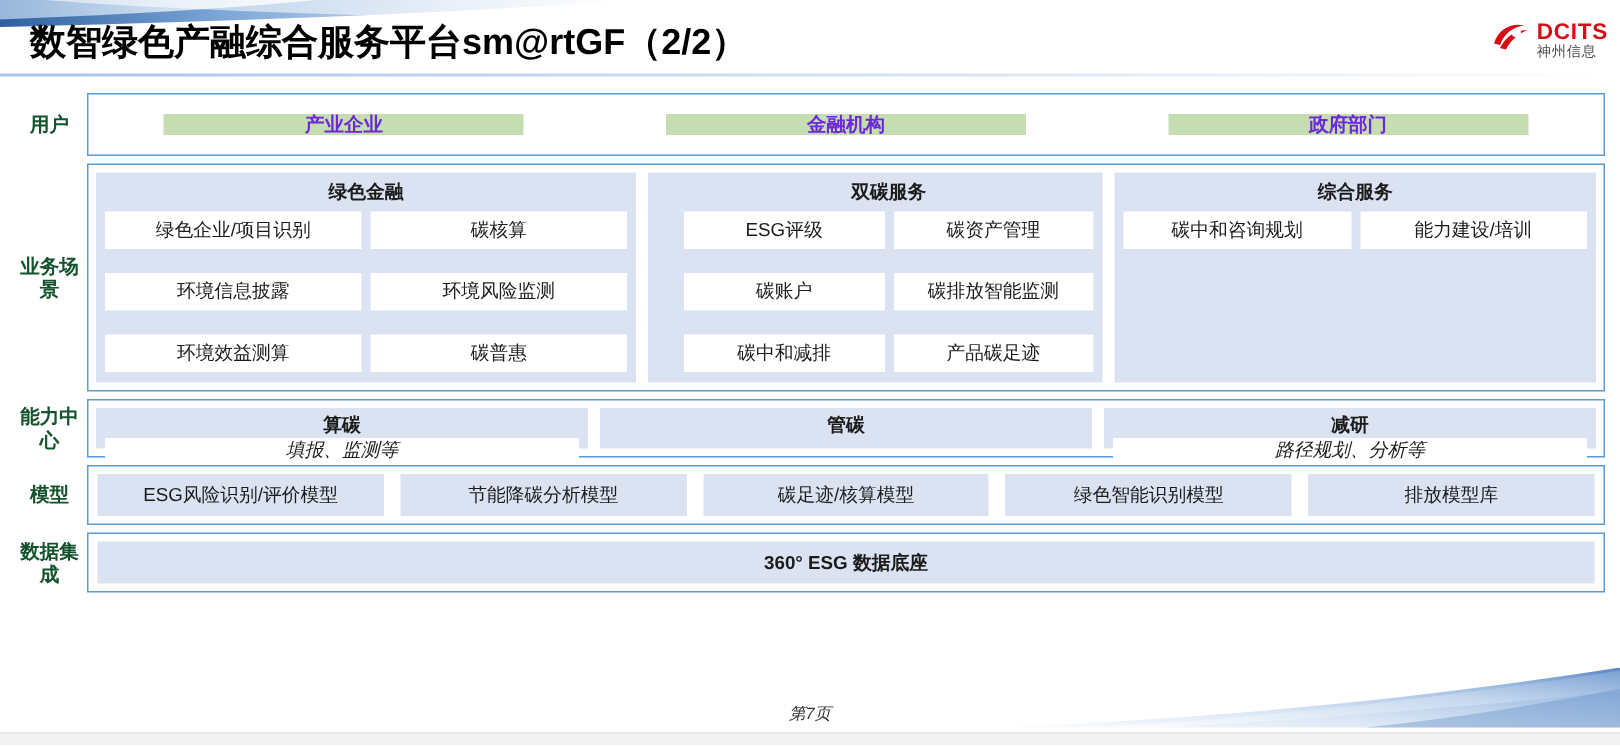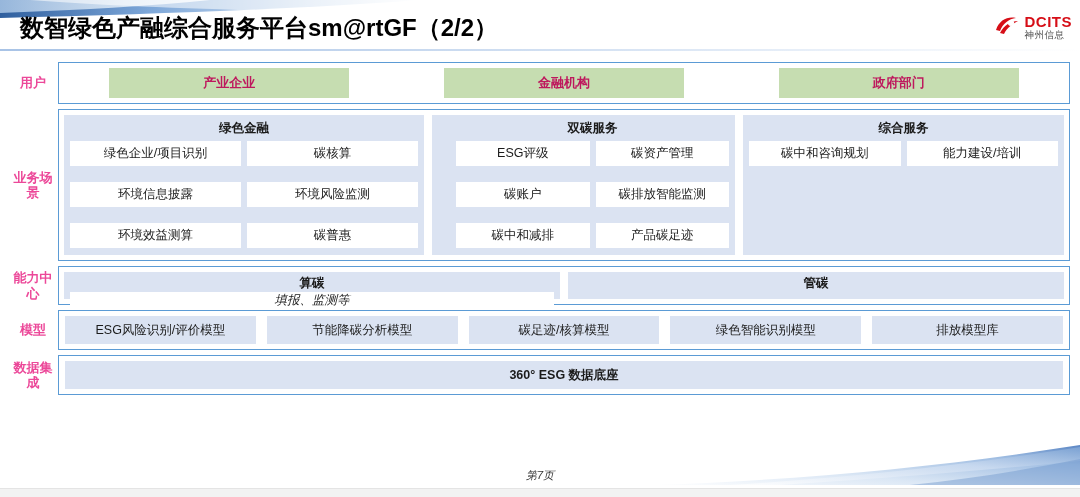--- a/index.html
+++ b/index.html
@@ -72,45 +72,45 @@
   .row {
     display: flex;
     align-items: stretch;
     margin-bottom: 5px;
   }
   .row:last-child { margin-bottom: 0; }
   .row-label {
     width: 50px; min-width: 50px;
     display: flex; align-items: center; justify-content: center;
     text-align: center;
-    font-size: 13px; font-weight: bold; color: #ec4899;
+    font-size: 13px; font-weight: bold; color: #14532d;
     line-height: 1.18;
     padding: 0 2px;
   }
   .row-body {
     flex: 1;
     border: 1px solid #5b9bd5;
     background: #ffffff;
     padding: 5px;
     display: flex;
     gap: 6px;
   }
 
   
   .r-users .row-body { height: 42px; align-items: center; padding: 5px 6px; }
   .user-cell {
     flex: 1;
     display: flex; align-items: center; justify-content: center;
   }
   .user-chip {
     width: 73%;
-    height: 30px;
+    height: 14px;
     background: #c6ddb1;
     display: flex; align-items: center; justify-content: center;
-    font-size: 13px; font-weight: bold; color: #be185d;
+    font-size: 13px; font-weight: bold; color: #6d28d9;
   }
 
   
   .r-scn .row-body { height: 152px; align-items: stretch; gap: 8px; }
   .grp {
     background: #dbe3f2;
     padding: 4px 6px 6px;
     display: flex; flex-direction: column;
   }
   .grp-title {
@@ -284,20 +284,24 @@
     <div class="row r-cap">
       <div class="row-label">能力中心</div>
       <div class="row-body">
         <div class="cap">
           <div class="cap-title">算碳</div>
           <div class="cap-sub">填报、监测等</div>
         </div>
         <div class="cap">
           <div class="cap-title">管碳</div>
         </div>
+        <div class="cap">
+          <div class="cap-title">减研</div>
+          <div class="cap-sub">路径规划、分析等</div>
+        </div>
       </div>
     </div>
 
     <div class="row r-mod">
       <div class="row-label">模型</div>
       <div class="row-body">
         <div class="model-chip">ESG风险识别/评价模型</div>
         <div class="model-chip">节能降碳分析模型</div>
         <div class="model-chip">碳足迹/核算模型</div>
         <div class="model-chip">绿色智能识别模型</div>

